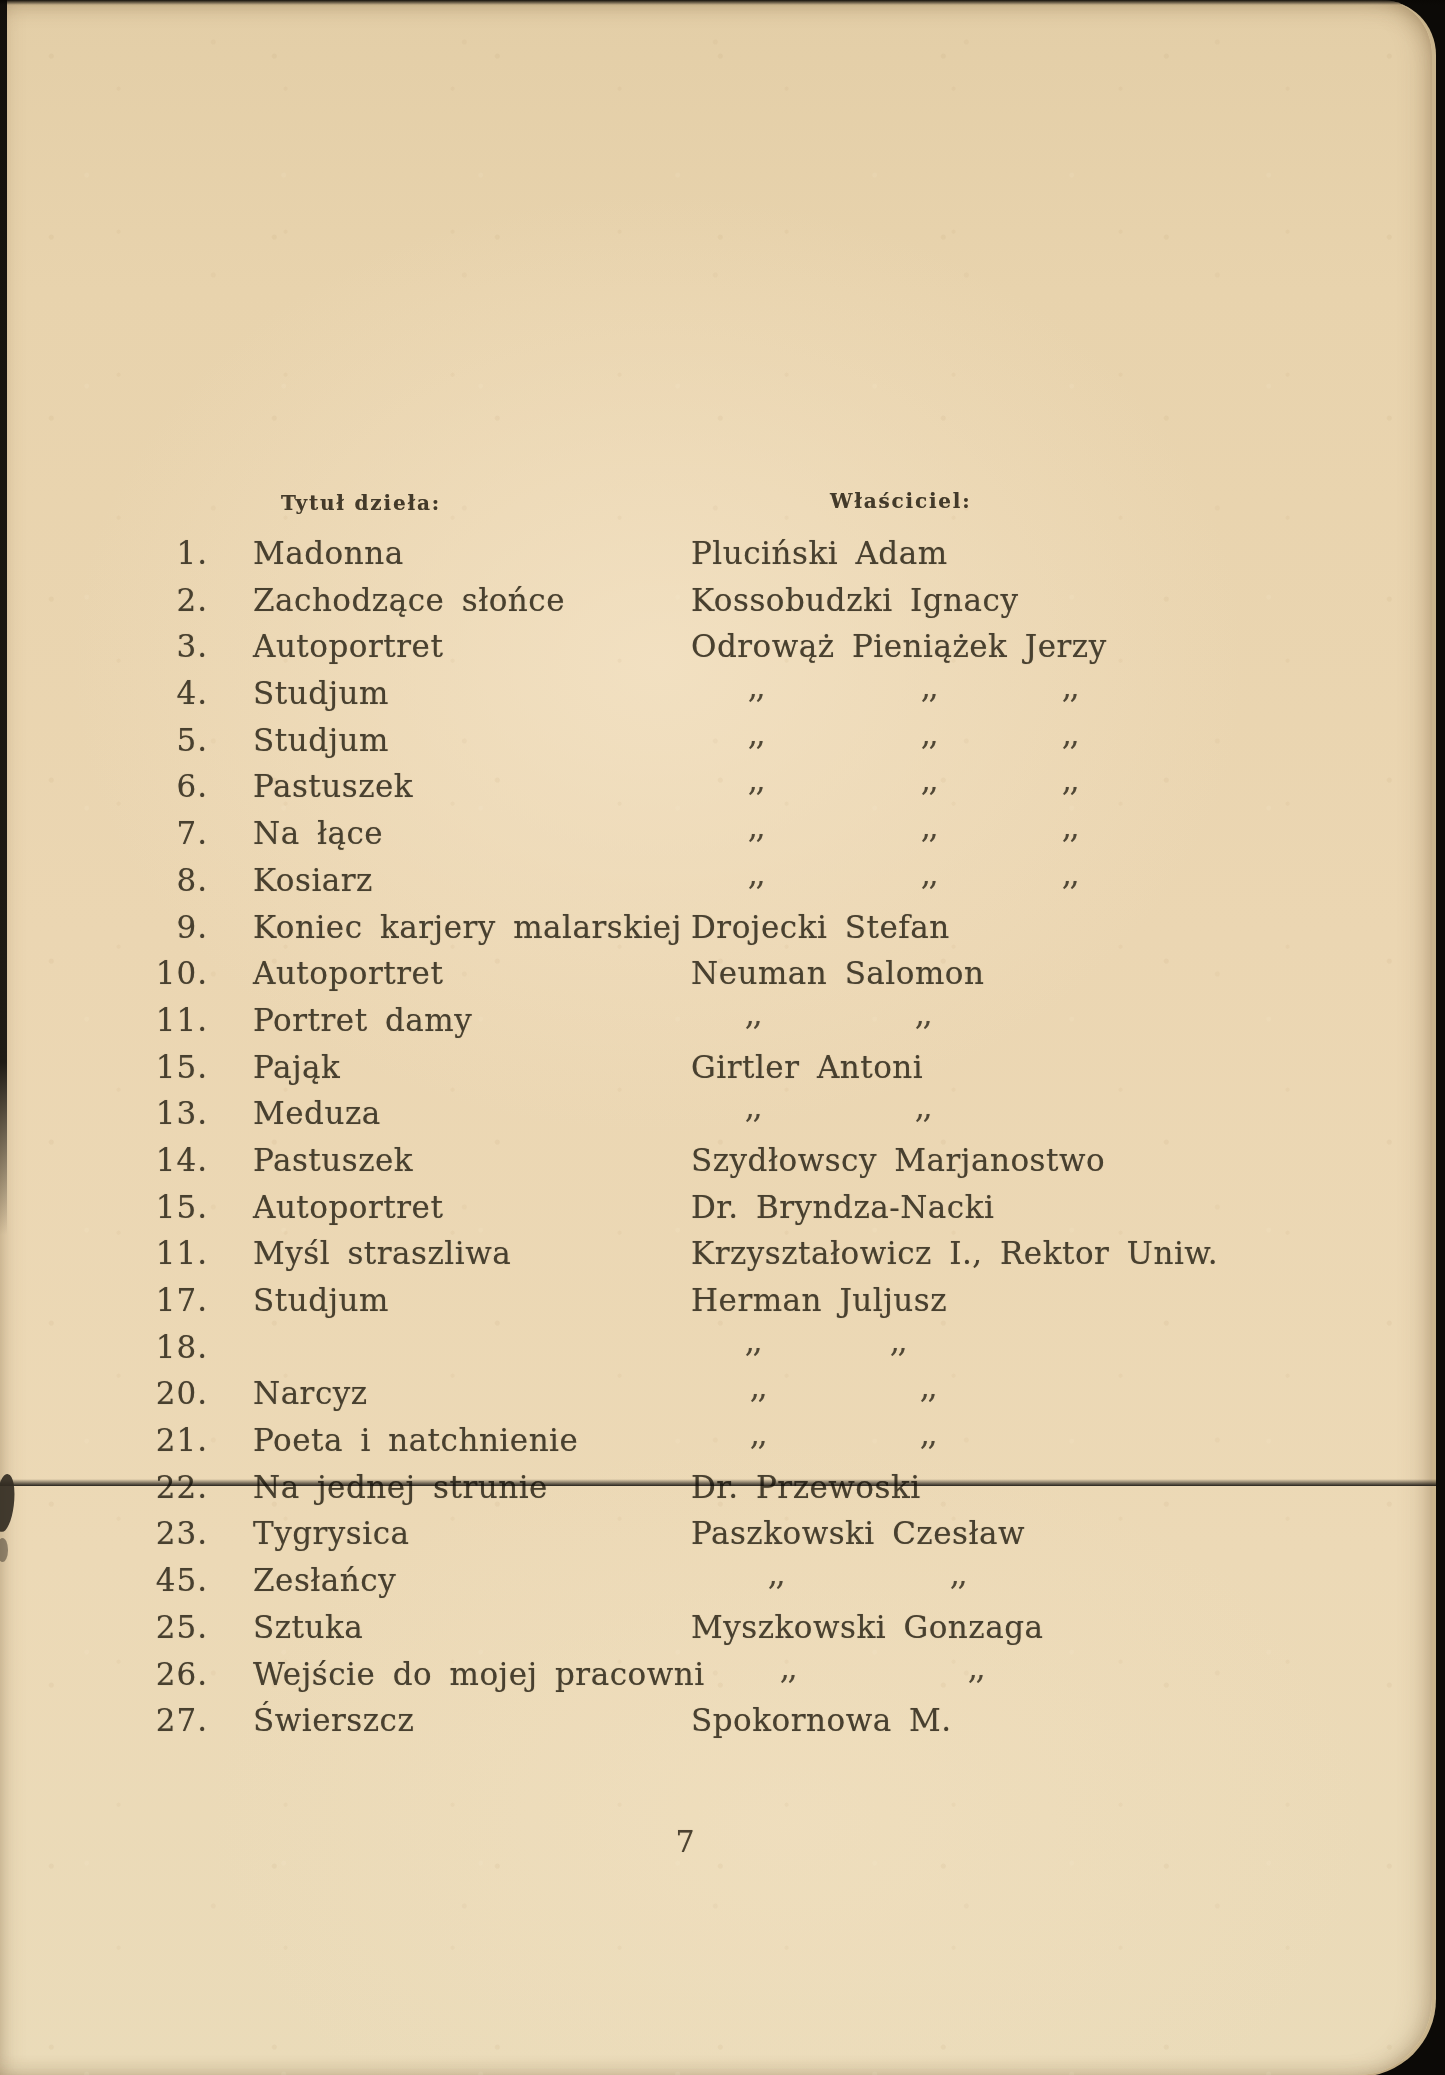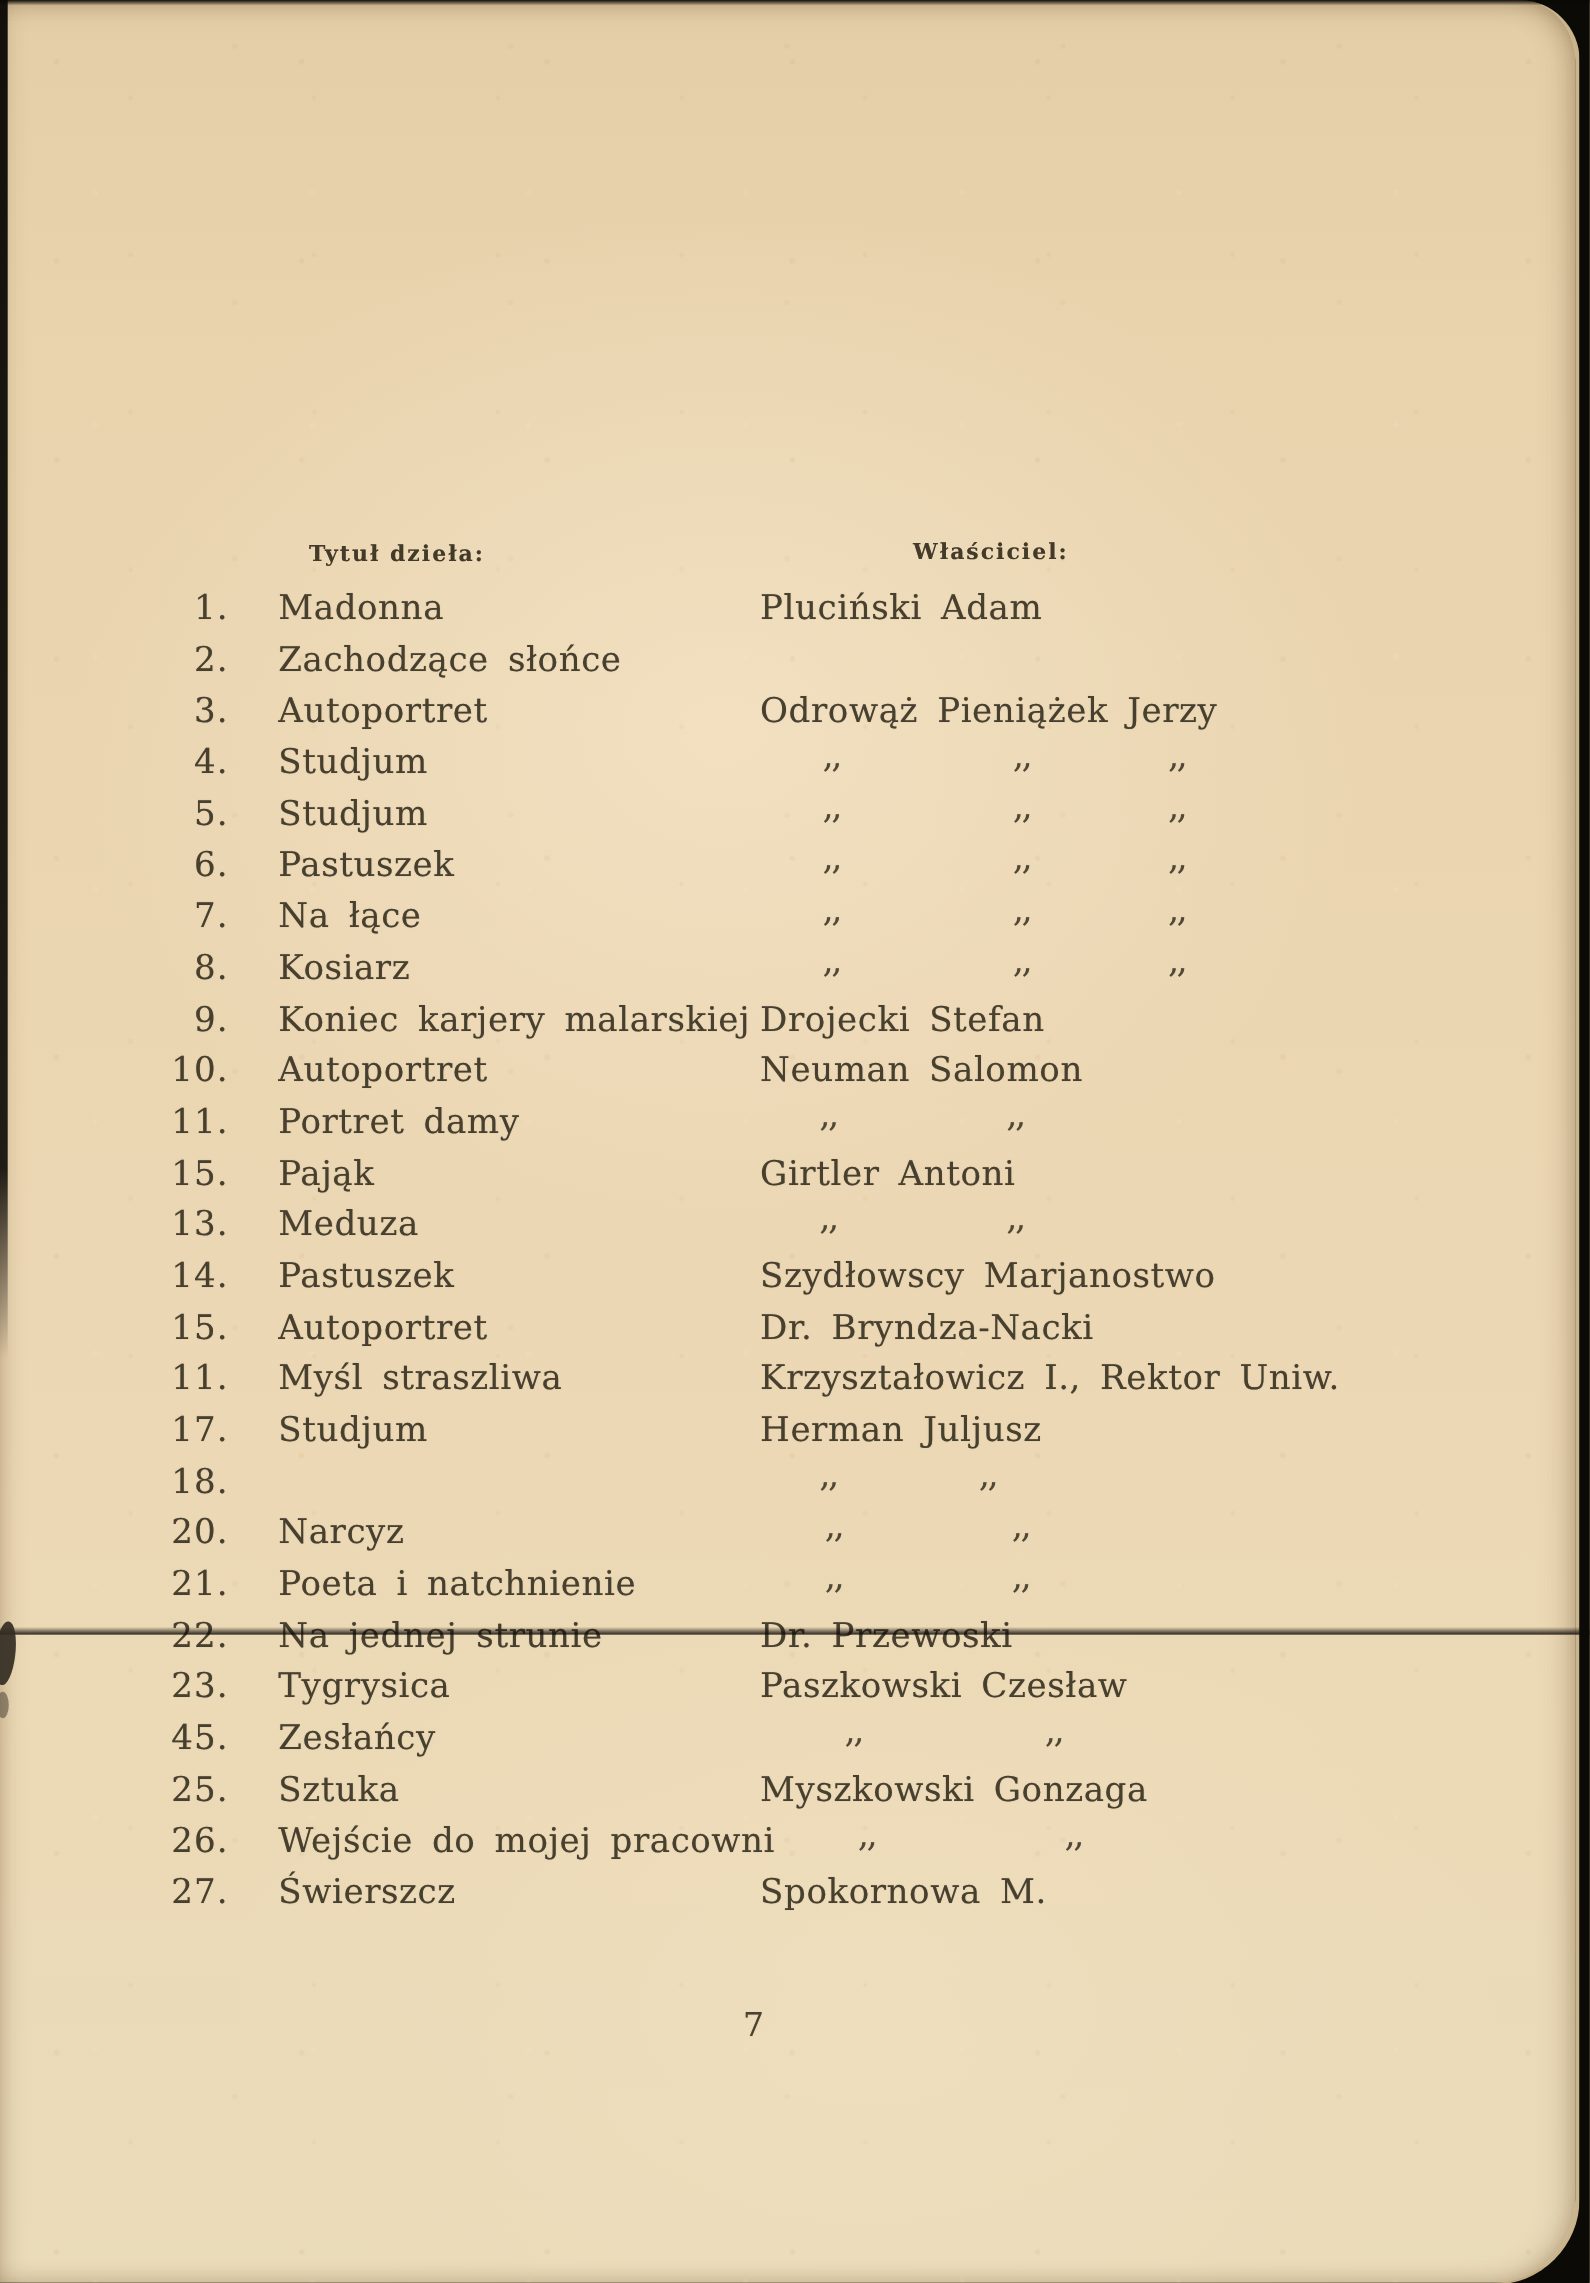--- a/index.html
+++ b/index.html
@@ -86,20 +86,21 @@
 
     <div class="rows">
         <div class="row">
           <span class="num">1.</span>
           <span class="title">Madonna</span>
           <span class="owner">Pluciński Adam</span>
         </div>
         <div class="row">
           <span class="num">2.</span>
           <span class="title">Zachodzące słońce</span>
+          <span class="owner">Kossobudzki Ignacy</span>
         </div>
         <div class="row">
           <span class="num">3.</span>
           <span class="title">Autoportret</span>
           <span class="owner">Odrowąż Pieniążek Jerzy</span>
         </div>
         <div class="row">
           <span class="num">4.</span>
           <span class="title">Studjum</span>
           <span class="ditto" style="left: 748px;">,,</span>

